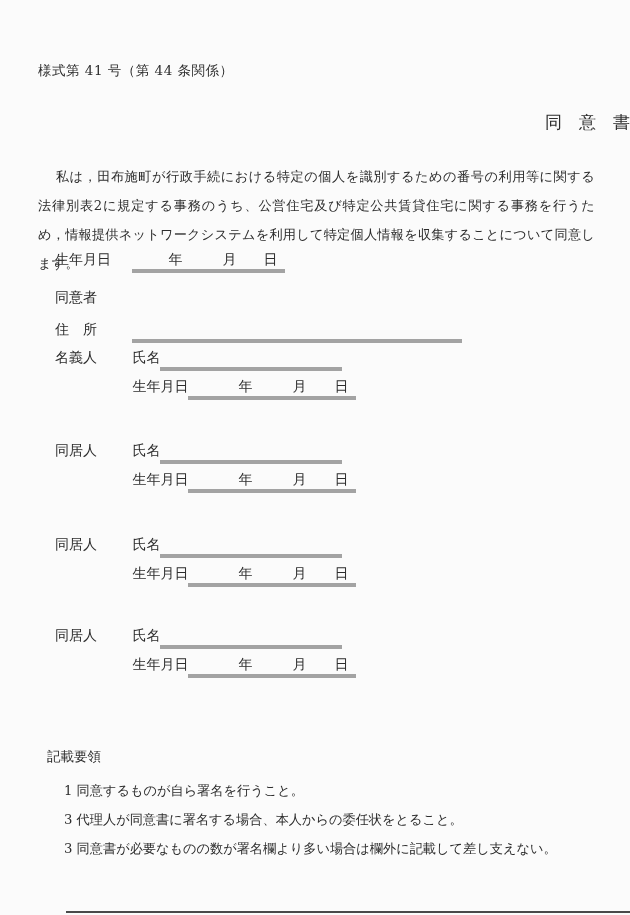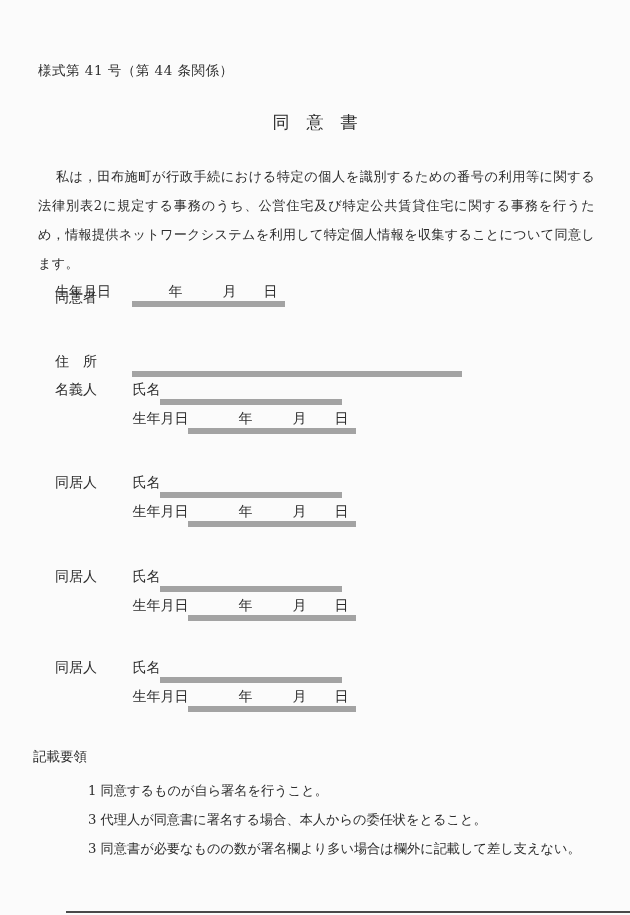--- a/index.html
+++ b/index.html
@@ -17,21 +17,21 @@
     overflow: hidden;
   }
   .abs { position: absolute; }
   .form-number {
     left: 38px; top: 62px;
     font-size: 13.5px;
     letter-spacing: 0.5px;
   }
   .doc-title {
     left: 0; right: 0; top: 111px;
-    text-align: center;
+    text-align: right;
     font-size: 17px;
     font-weight: normal;
   }
   .body-par {
     left: 38px; top: 162px;
     width: 557px;
     font-size: 13.2px;
     line-height: 29px;
     text-align: justify;
     text-indent: 1.35em;
@@ -43,39 +43,37 @@
     font-size: 14px;
     line-height: 19px;
     white-space: nowrap;
   }
   .flabel {
     display: inline-block;
     width: 73px;
   }
   .uline {
     display: inline-block;
-    border-bottom: 6px solid #a3a3a3;
+    border-bottom: 4px solid #a3a3a3;
     line-height: 19px;
-    margin-top: 32px;
   }
   .sp {
     display: inline-block;
     height: 12px;
     vertical-align: bottom;
   }
   .notes-heading {
-    left: 33px; top: 748px;
+    left: 47px; top: 748px;
     font-size: 13.5px;
   }
   .note-item {
     position: absolute;
     left: 64px;
     font-size: 13.2px;
     white-space: nowrap;
-    margin-left: 24px;
   }
   .scan-edge {
     position: absolute;
     left: 66px; right: 0; top: 911px;
     height: 2px;
     background: #4a4a4a;
   }
 </style>
 </head>
 <body>

